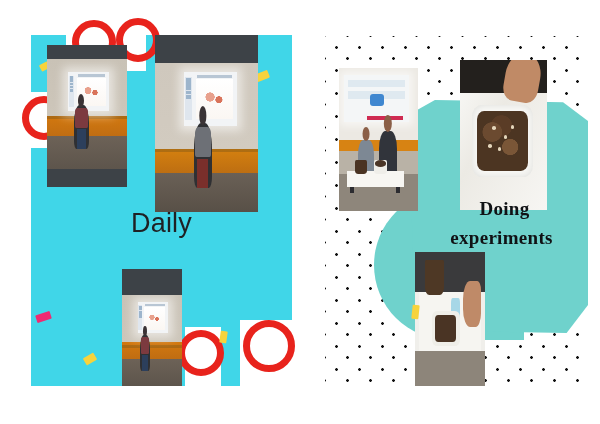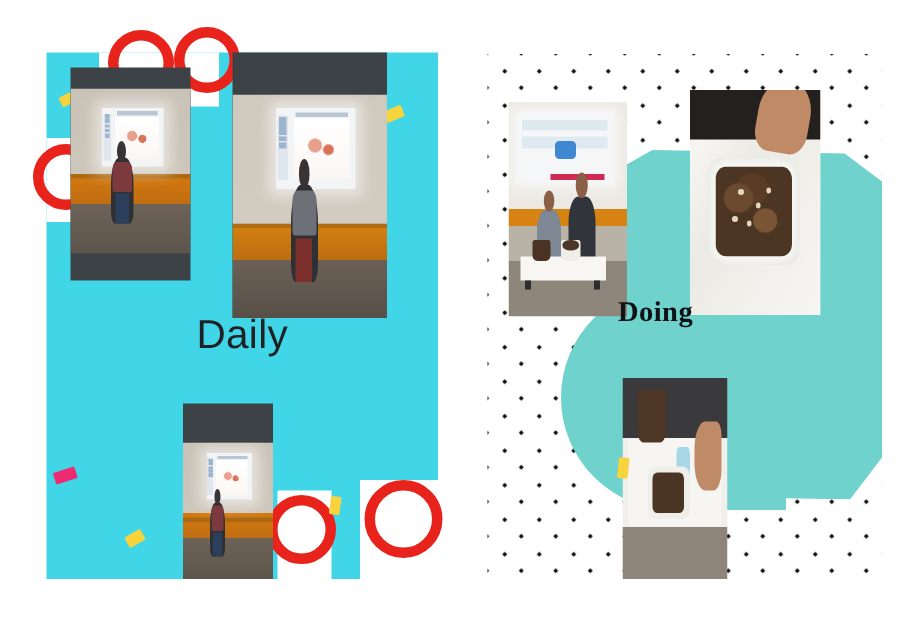--- a/index.html
+++ b/index.html
@@ -42,21 +42,21 @@
   .kid{position:absolute;background:#2f3033;border-radius:40% 40% 18% 18%;}
   .kid .head{position:absolute;left:50%;transform:translateX(-50%);top:-26%;width:42%;height:30%;
       background:#3a3335;border-radius:50% 50% 45% 45%;}
   .kid .torso{position:absolute;left:6%;right:6%;top:6%;height:46%;background:#7c3a3f;border-radius:22% 22% 10% 10%;}
   .kid .legs{position:absolute;left:18%;right:18%;bottom:0;top:55%;background:#2c3f5c;}
   .kid.grey .torso{background:#6d7076;}
   .kid.grey .legs{background:#7a2f2b;}
   .baseboard{position:absolute;left:0;right:0;height:3px;background:#8a5b15;opacity:.5;}
 
   
-  #right-page{position:absolute;left:300px;top:0;width:300px;height:424px;background:#fff;overflow:hidden;}
+  #right-page{position:absolute;left:300px;top:0;width:300px;height:424px;background:#fff;overflow:hidden;text-align:center;}
   .dots{position:absolute;left:25px;top:36px;width:263px;height:352px;
      background-image:
        radial-gradient(#111 1.25px, transparent 1.5px),
        radial-gradient(#111 1.25px, transparent 1.5px);
      background-size:23px 23px, 23px 23px;
      background-position:0 0, 11px 11px;}
   .blob{position:absolute;background:#6fd2cc;}
   .blob.main{left:110px;top:100px;width:178px;height:233px;
      border-radius:6px 14px 18px 10px / 10px 18px 14px 8px;
      clip-path:polygon(0% 6%,14% 0%,86% 1%,100% 9%,100% 88%,88% 100%,18% 99%,2% 90%);}
@@ -261,20 +261,21 @@
             <div class="seed" style="left:40%;top:60%;"></div>
             <div class="seed" style="left:66%;top:24%;"></div>
             <div class="seed" style="left:22%;top:55%;"></div>
           </div>
         </div>
       </div>
     </div>
 
     <div class="doing-title">
       <span>Doing</span>
+      <span class="l2">experiments</span>
     </div>
 
     <div class="ph" style="left:115px;top:252px;width:70px;height:134px;">
       <div class="closeup2">
         <div class="paper"></div>
         <div class="cup"></div>
         <div class="bottle"></div>
         <div class="arm"></div>
         <div class="bowl2">
             <i></i>

